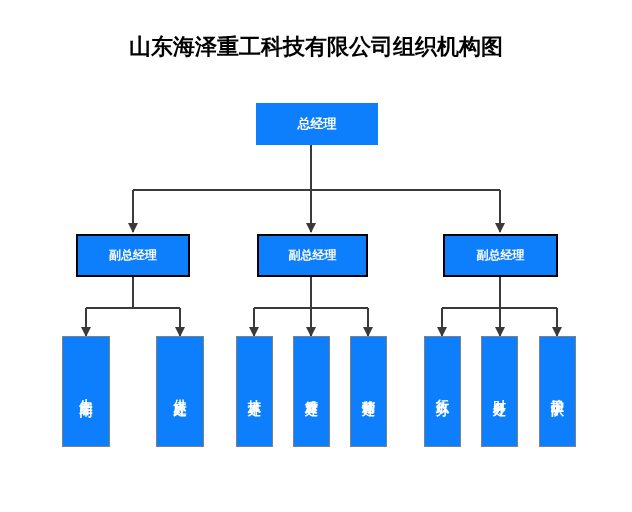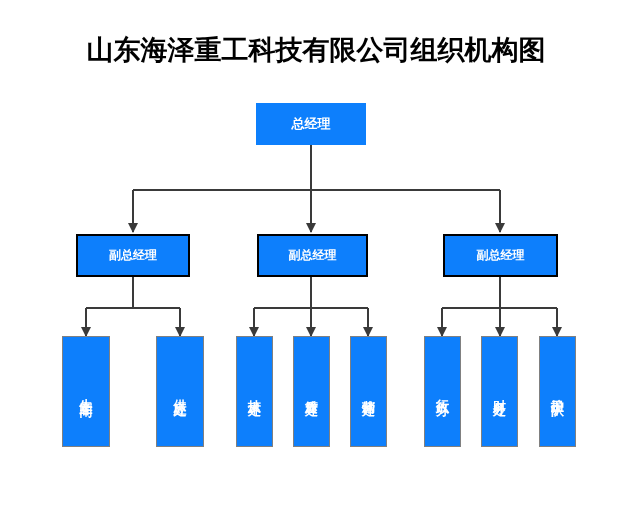--- a/index.html
+++ b/index.html
@@ -23,21 +23,21 @@
     width: 632px;
     height: 512px;
   }
 
   #page-title {
     position: absolute;
     left: 0;
     top: 32px;
     width: 632px;
     text-align: center;
-    font-size: 27px;
+    font-size: 22px;
     font-weight: bold;
     color: #000000;
     letter-spacing: 0px;
     white-space: nowrap;
   }
 
   .connectors {
     position: absolute;
     left: 0;
     top: 0;
@@ -118,21 +118,21 @@
       <path d="M 368 308 L 368 336" marker-end="url(#arrow)"></path>
 
       <path d="M 500 277 L 500 308"></path>
       <path d="M 442 308 L 557 308"></path>
       <path d="M 442 308 L 442 336" marker-end="url(#arrow)"></path>
       <path d="M 500 308 L 500 336" marker-end="url(#arrow)"></path>
       <path d="M 557 308 L 557 336" marker-end="url(#arrow)"></path>
     </g>
   </svg>
 
-  <div class="node root" style="left:256px; top:103px; width:110px; height:42px;">总经理</div>
+  <div class="node root" style="left:256px; top:103px; width:122px; height:42px;">总经理</div>
 
   <div class="node level2" style="left:76px; top:234px; width:114px; height:43px;">副总经理</div>
 
   <div class="node level2" style="left:257px; top:234px; width:111px; height:43px;">副总经理</div>
 
   <div class="node level2" style="left:443px; top:234px; width:115px; height:43px;">副总经理</div>
 
   <div class="node leaf" style="left:62px; top:336px; width:48px; height:111px;">
     <span class="vtext">生产车间</span>
   </div>

